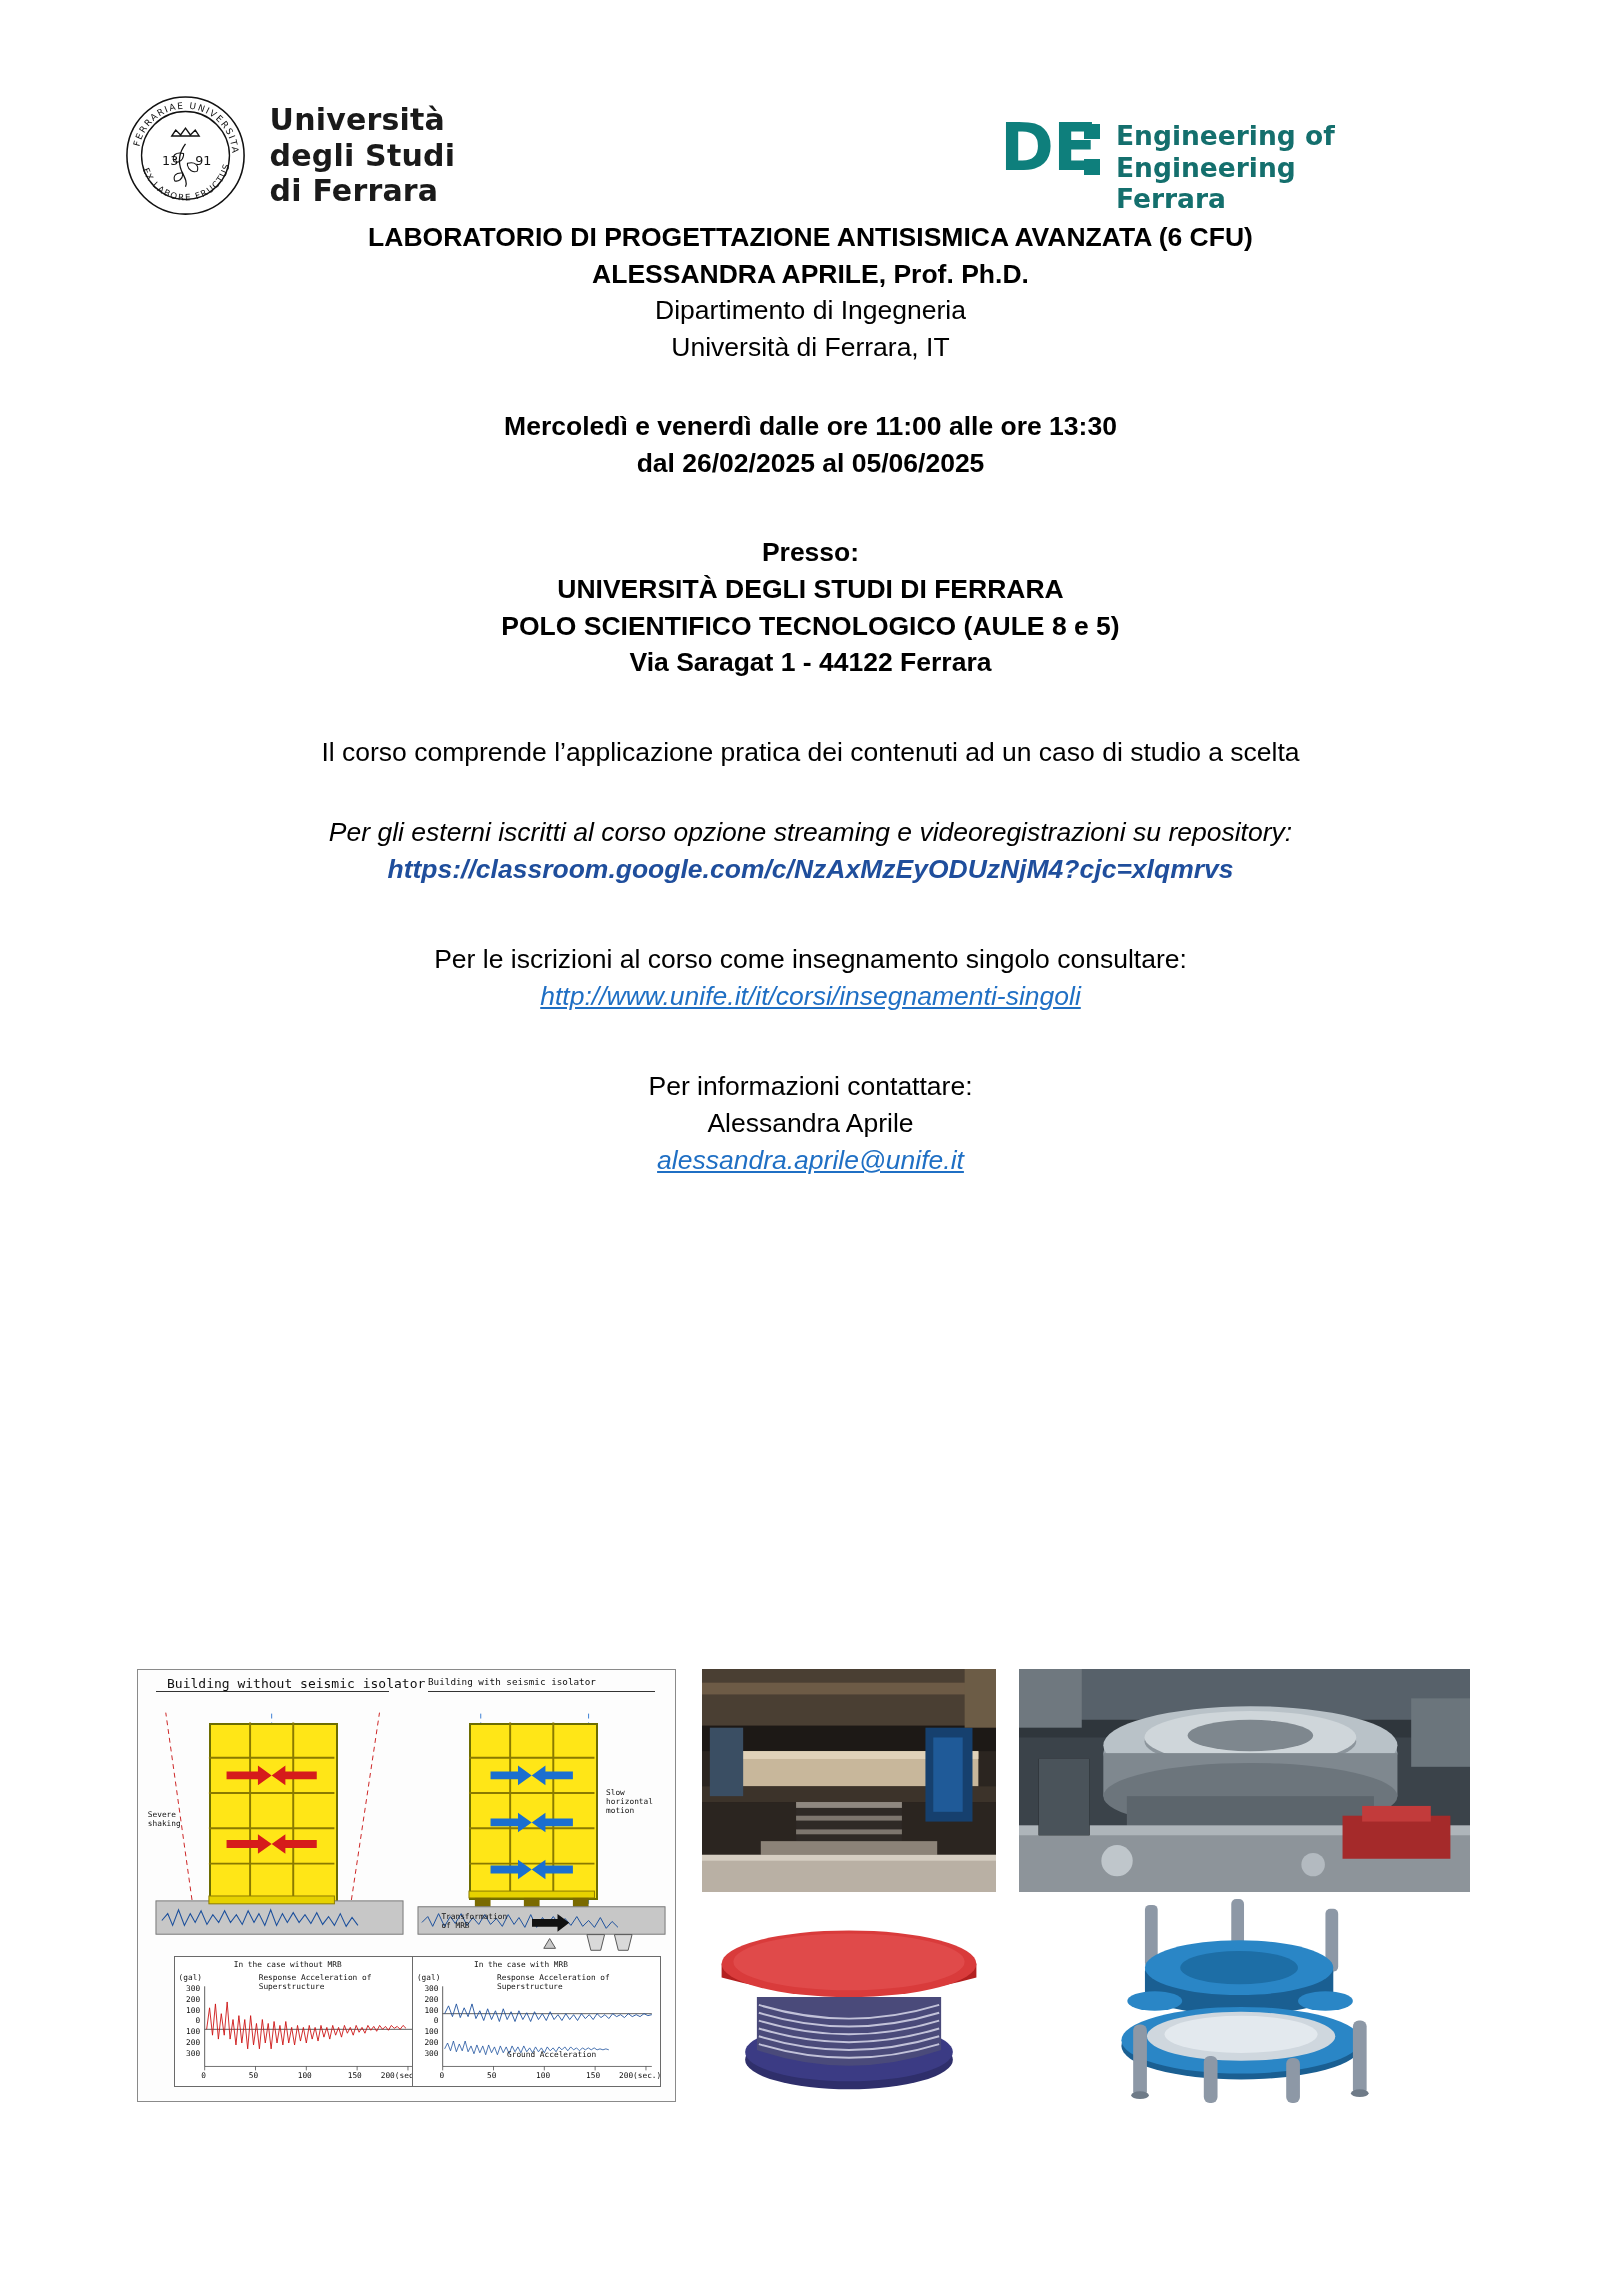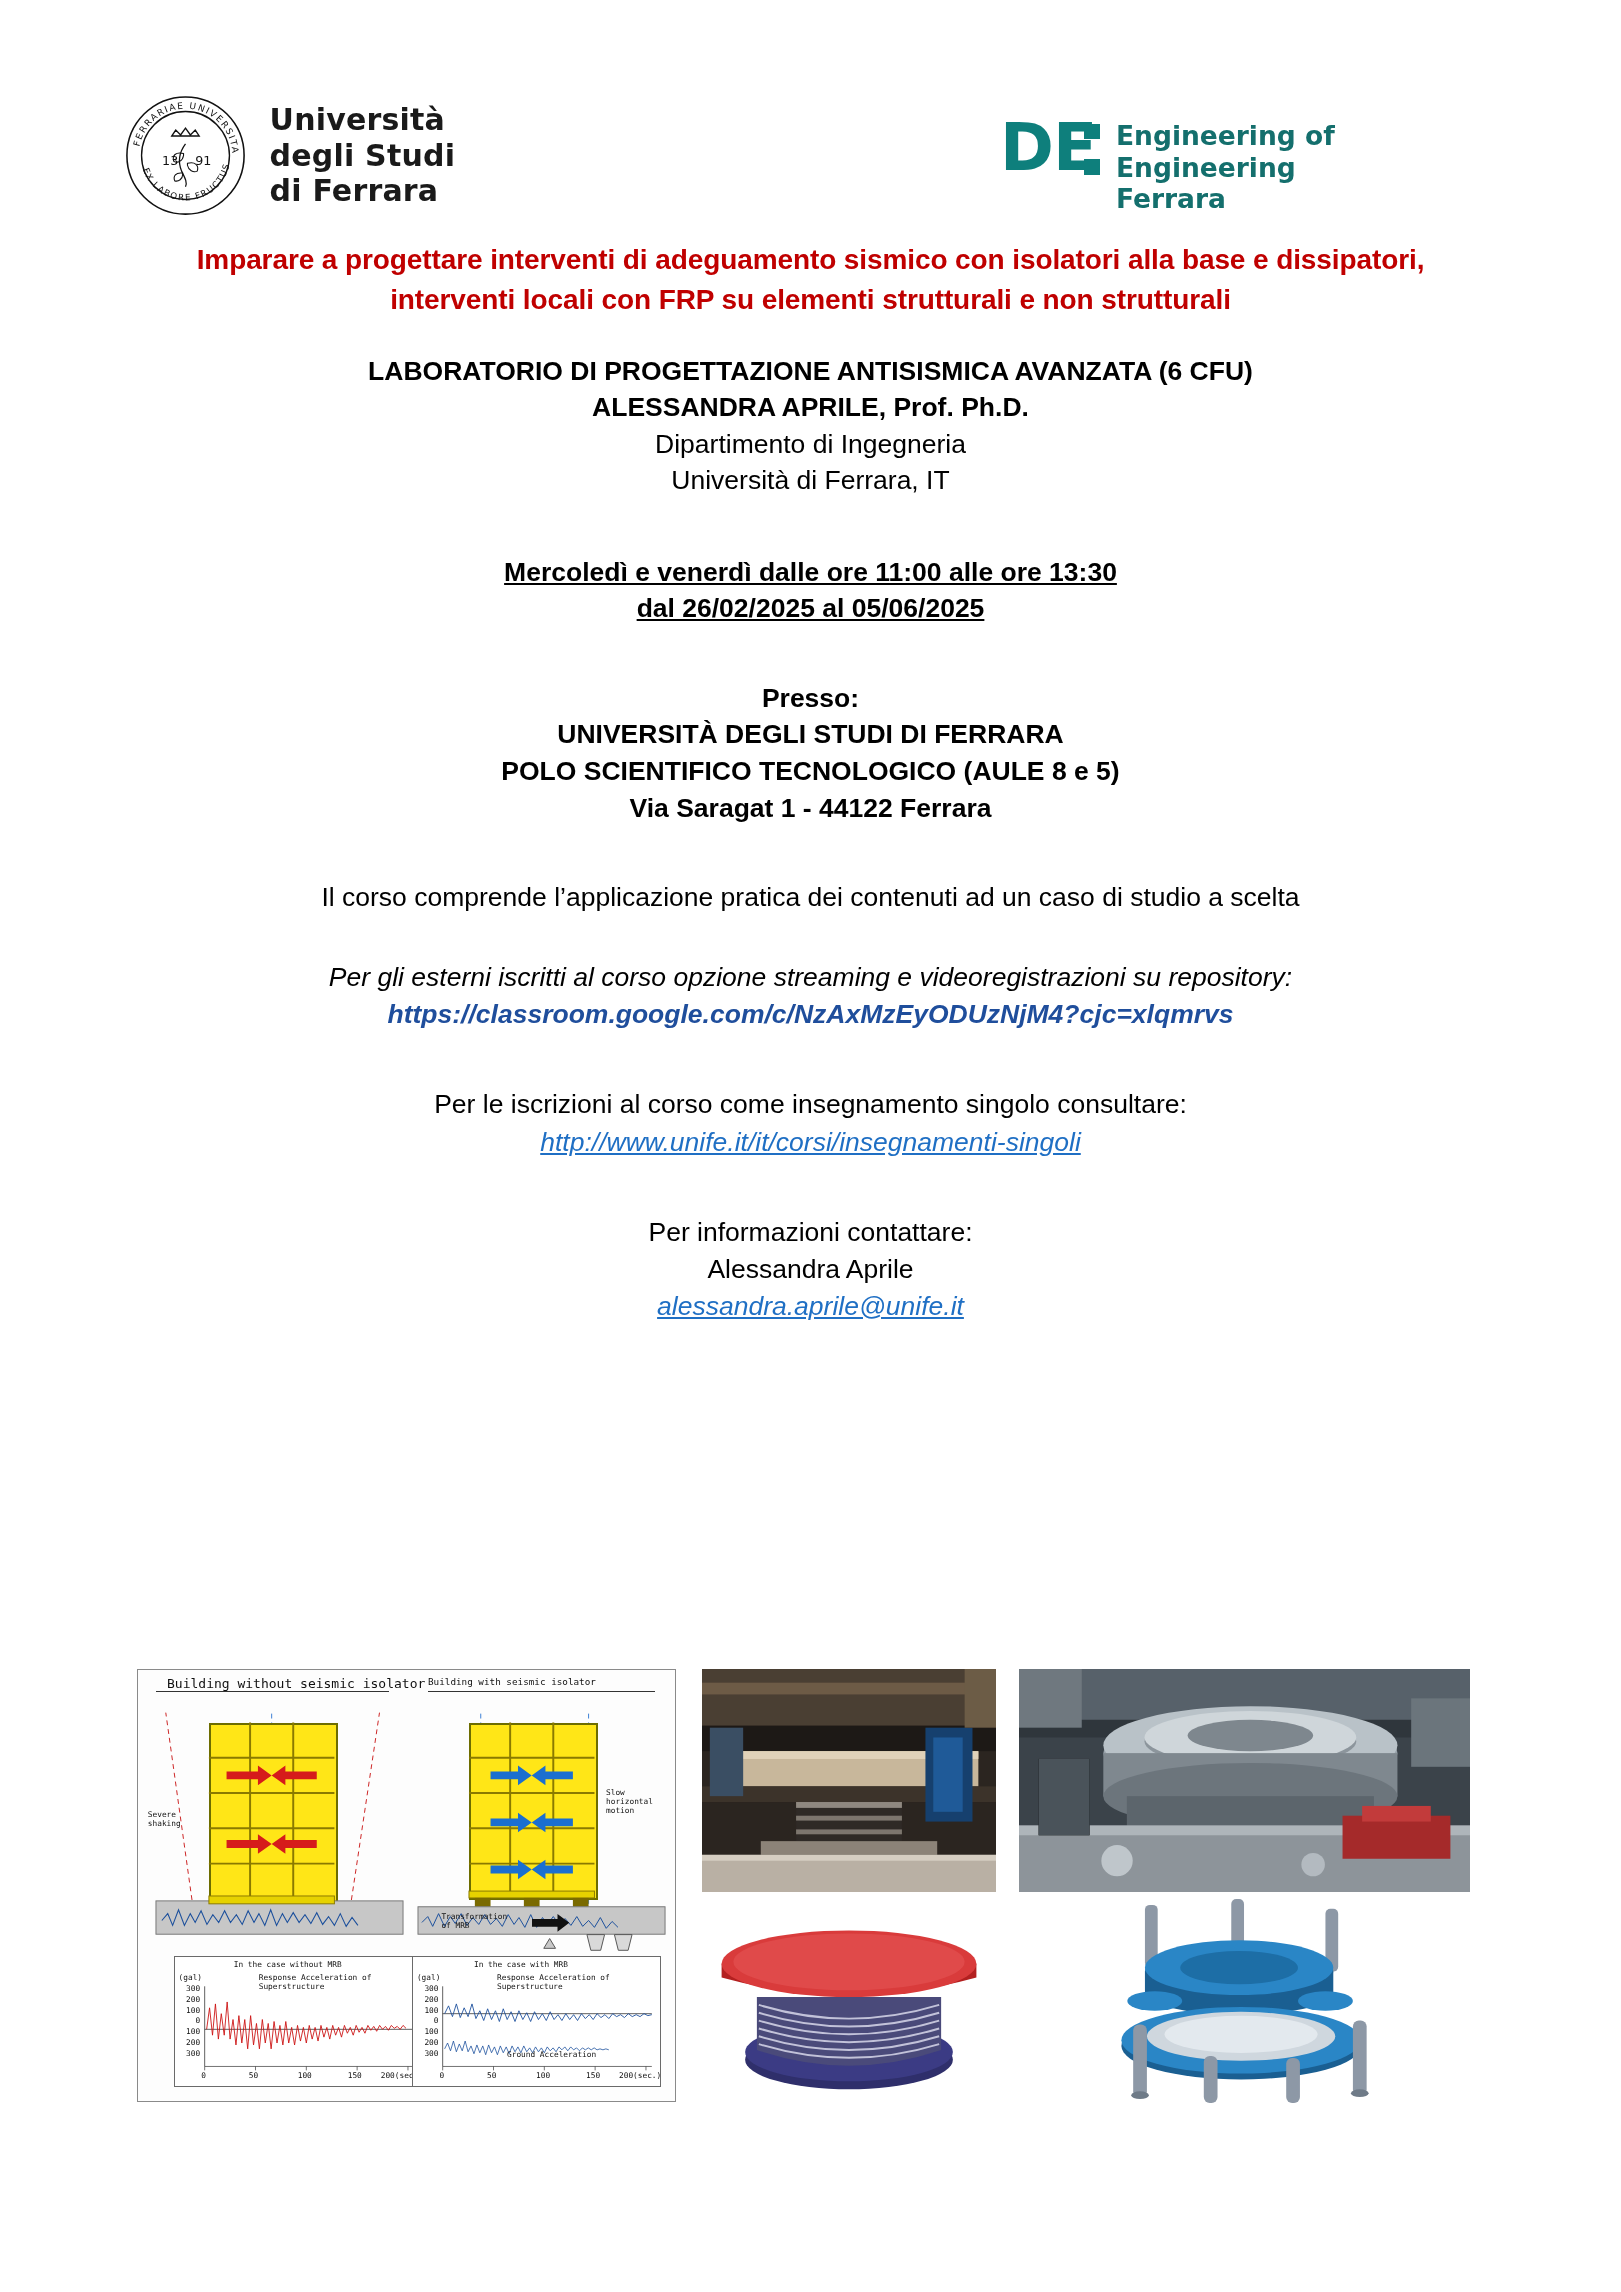--- a/index.html
+++ b/index.html
@@ -204,32 +204,31 @@
     <div class="de-lines">
       <div>Engineering of</div>
       <div>Engineering</div>
       <div>Ferrara</div>
     </div>
   </div>
 </div>
 
 <div class="content">
 
-  <div class="title-red">Imparare a progettare interventi di adeguamento sismico con isolatori alla base e dissipatori, interventi locali con FRP su elementi strutturali e non strutturali</div>
 
   <div class="block">
     <div class="b">LABORATORIO DI PROGETTAZIONE ANTISISMICA AVANZATA (6 CFU)</div>
     <div class="b">ALESSANDRA APRILE, Prof. Ph.D.</div>
     <div class="para-normal">Dipartimento di Ingegneria</div>
     <div class="para-normal">Università di Ferrara, IT</div>
   </div>
 
   <div class="spacer-44"></div>
 
-  <div class="block" style="margin-top:12px;text-decoration:underline;">
+  <div class="block" style="margin-top:0;">
     <div class="b">Mercoledì e venerdì dalle ore 11:00 alle ore 13:30</div>
     <div class="b">dal 26/02/2025 al 05/06/2025</div>
   </div>
 
   <div class="spacer-54"></div>
 
   <div class="block" style="margin-top:0;">
     <div class="b">Presso:</div>
     <div class="b">UNIVERSITÀ DEGLI STUDI DI FERRARA</div>
     <div class="b">POLO SCIENTIFICO TECNOLOGICO (AULE 8 e 5)</div>

